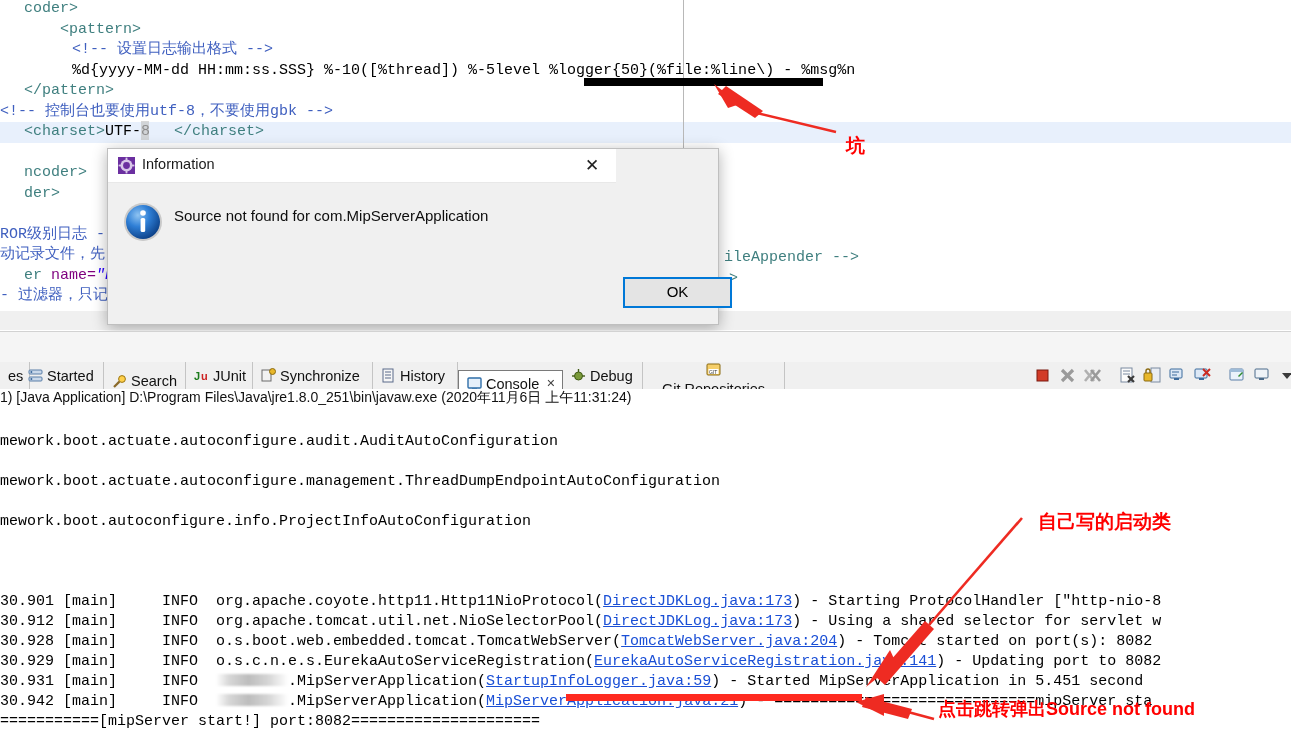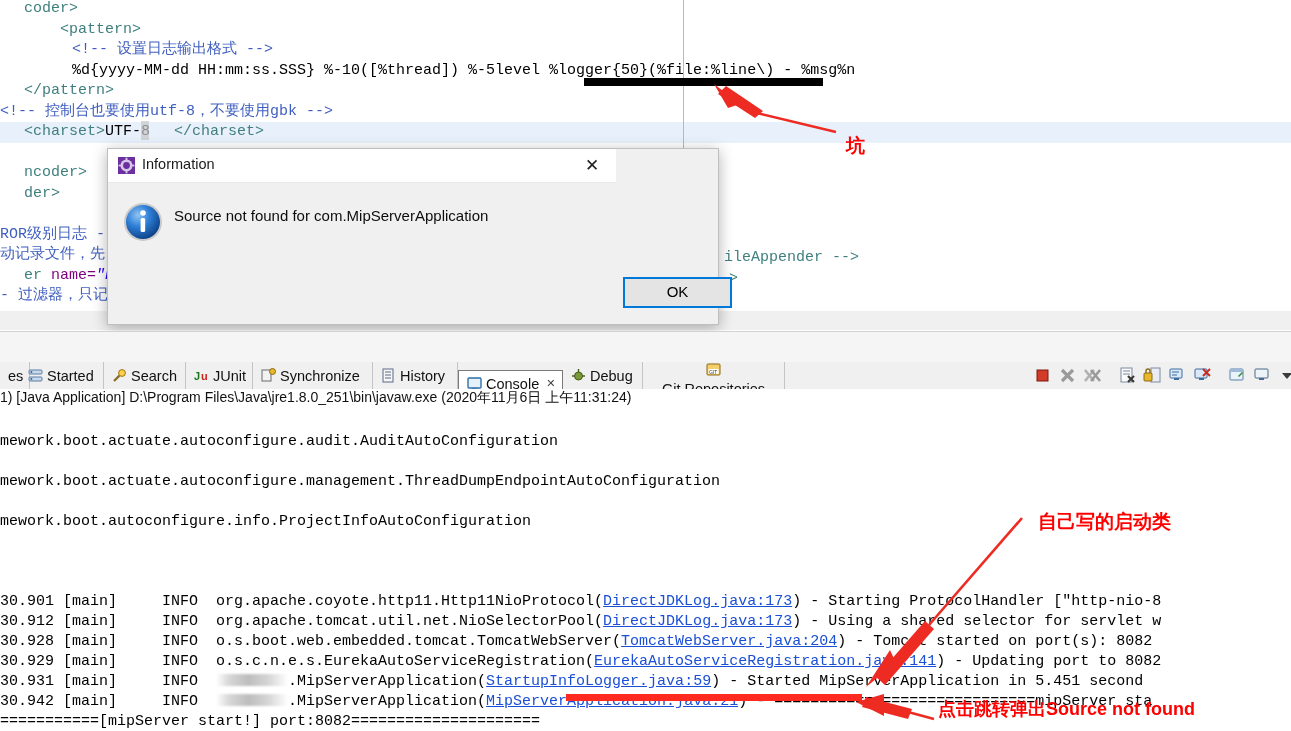--- a/index.html
+++ b/index.html
@@ -182,21 +182,21 @@
     </div>
     <div class="vtab" style="left: 20px; width: 84px;">
       <span class="tabicon"><svg width="15" height="15" viewBox="0 0 15 15">
           <rect x="1" y="2" width="13" height="4" rx="1" fill="#c9d8ea" stroke="#5a7fa8"></rect>
           <rect x="1" y="9" width="13" height="4" rx="1" fill="#c9d8ea" stroke="#5a7fa8"></rect>
           <circle cx="3.4" cy="4" r="1" fill="#3b6a9c"></circle>
           <circle cx="3.4" cy="11" r="1" fill="#3b6a9c"></circle>
         </svg></span>
       <span>Started</span>
     </div>
-    <div class="vtab" style="left: 104px; width: 82px;">
+    <div class="vtab" style="left: 104px; width: 82px; align-items: flex-end;">
       <span class="tabicon"><svg width="15" height="15" viewBox="0 0 15 15">
           <circle cx="10" cy="5" r="3.4" fill="#ffd04a" stroke="#9a7412"></circle>
           <line x1="7.4" y1="7.6" x2="2" y2="13" stroke="#8a6a2a" stroke-width="2.2"></line>
         </svg></span>
       <span>Search</span>
     </div>
     <div class="vtab" style="left: 186px; width: 67px;">
       <span class="tabicon"><svg width="15" height="15" viewBox="0 0 15 15">
           <text x="0" y="12" font-size="11" font-family="Liberation Sans" font-weight="bold" fill="#1a7a1a">J</text>
           <text x="7" y="12" font-size="11" font-family="Liberation Sans" font-weight="bold" fill="#cc2222">u</text>

